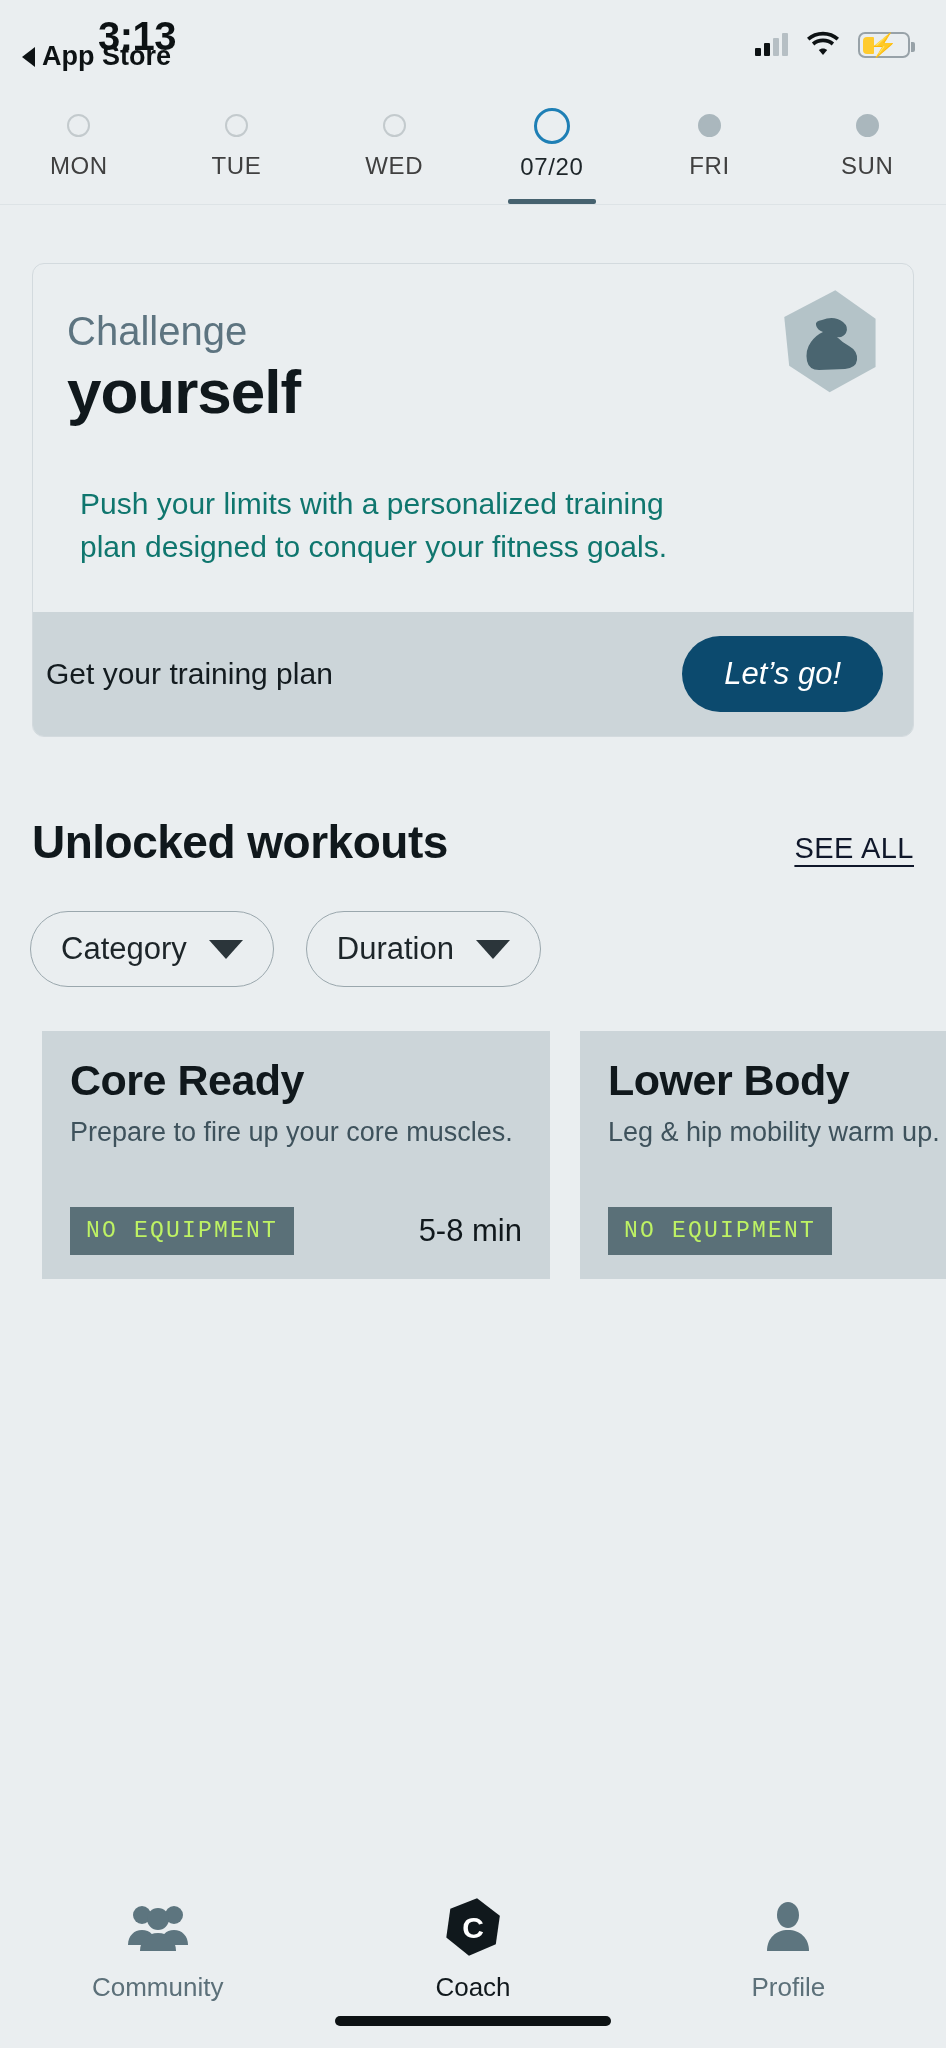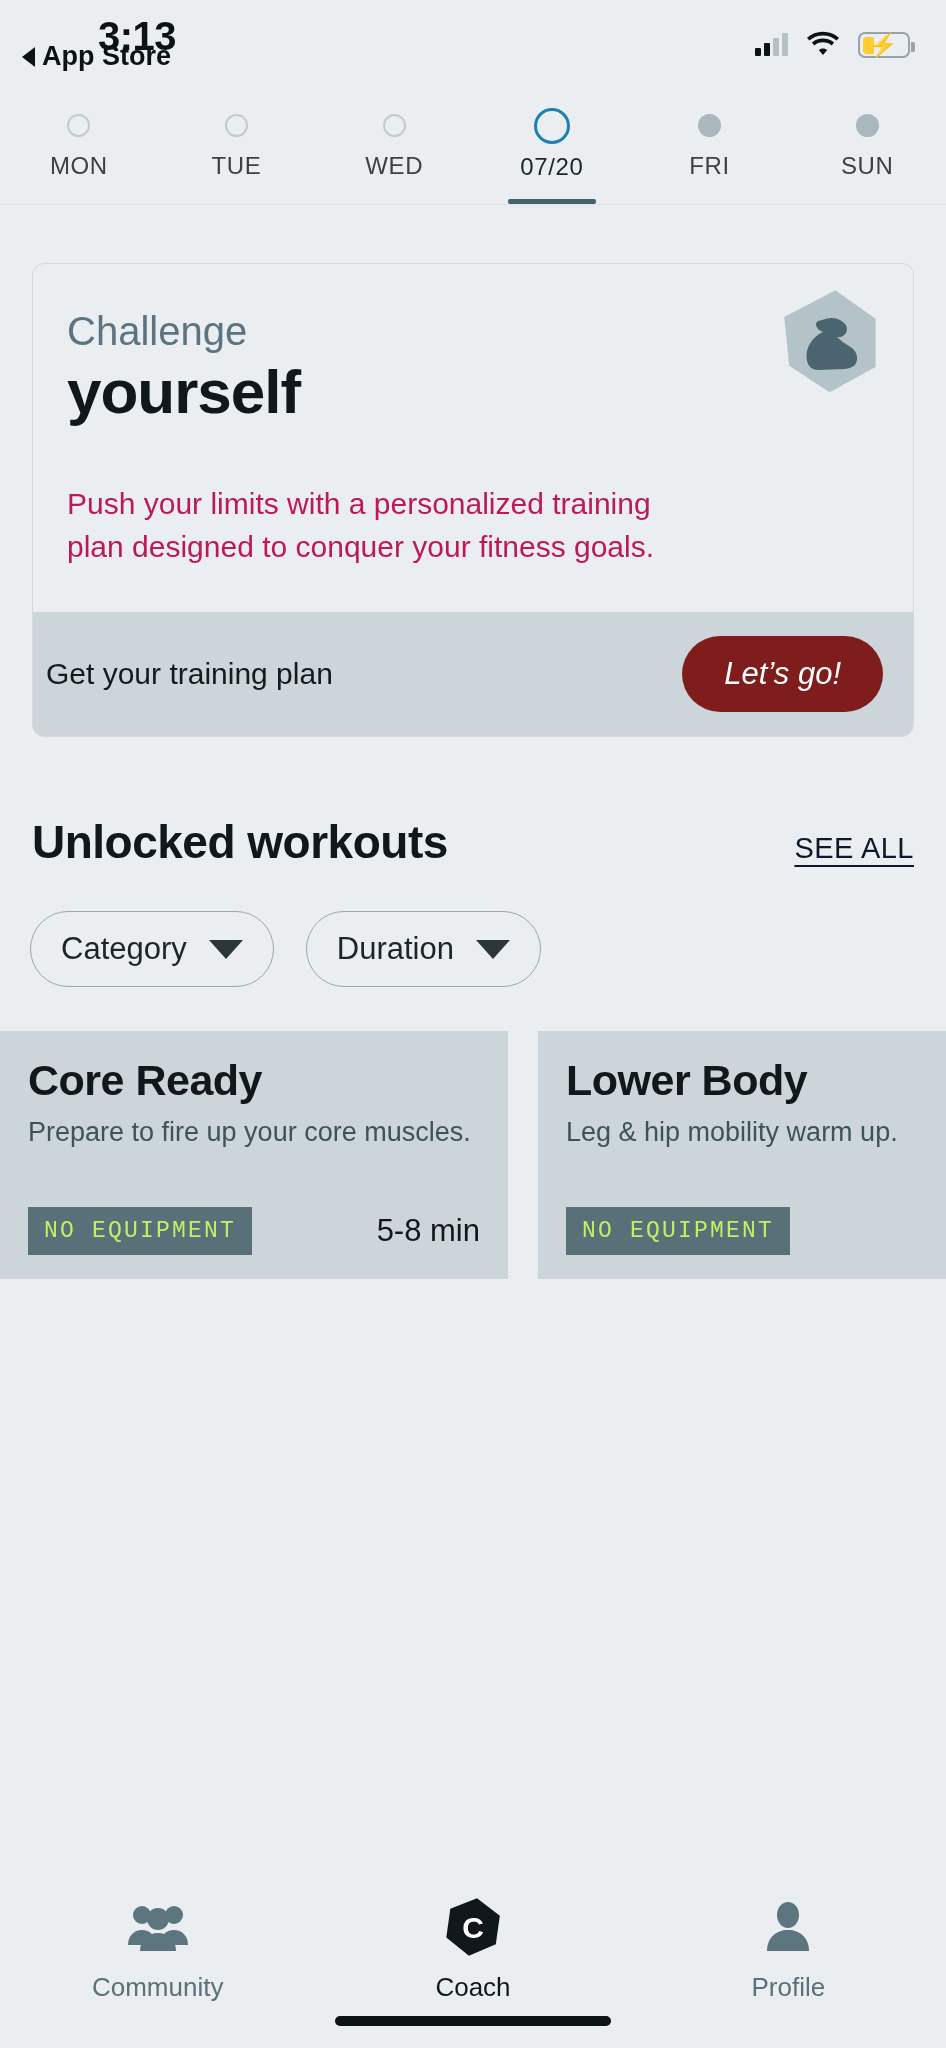--- a/index.html
+++ b/index.html
@@ -148,38 +148,39 @@
     font-weight:bold;
     color:#10181c;
     letter-spacing:-1px;
     line-height:1.15;
     margin-top:4px;
   }
   .cc-desc {
     margin-top:56px;
     font-size:30px;
     line-height:1.42;
-    color:#be185d;
+    color:#0f766e;
     max-width:600px;
+    margin-left:13px;
   }
   .cc-badge {
     position:absolute;
     right:28px; top:22px;
     width:110px;height:110px;
   }
   .cc-footer {
     background:#ccd5d9;
     display:flex;
     align-items:center;
     justify-content:space-between;
     padding:24px 30px 24px 13px;
   }
   .cc-footer-label { font-size:30px; color:#131b1f; }
   .letsgo {
-    background:#7f1d1d;
+    background:#0c4a6e;
     color:#ffffff;
     font-size:31px;
     font-style:italic;
     font-weight:500;
     border:none;
     border-radius:40px;
     padding:20px 42px;
     cursor:pointer;
     font-family:"Liberation Sans", sans-serif;
   }
@@ -226,20 +227,21 @@
     border-left:17px solid transparent;
     border-right:17px solid transparent;
     border-top:19px solid #2b353a;
   }
 
   
   .cards-rail {
     margin-top:44px;
     display:flex;
     gap:30px;
+    padding-left:42px;
     overflow:hidden;
   }
   .wcard {
     flex:0 0 auto;
     width:508px;
     height:248px;
     background:#ccd5d9;
     padding:26px 28px 24px 28px;
     display:flex;
     flex-direction:column;

